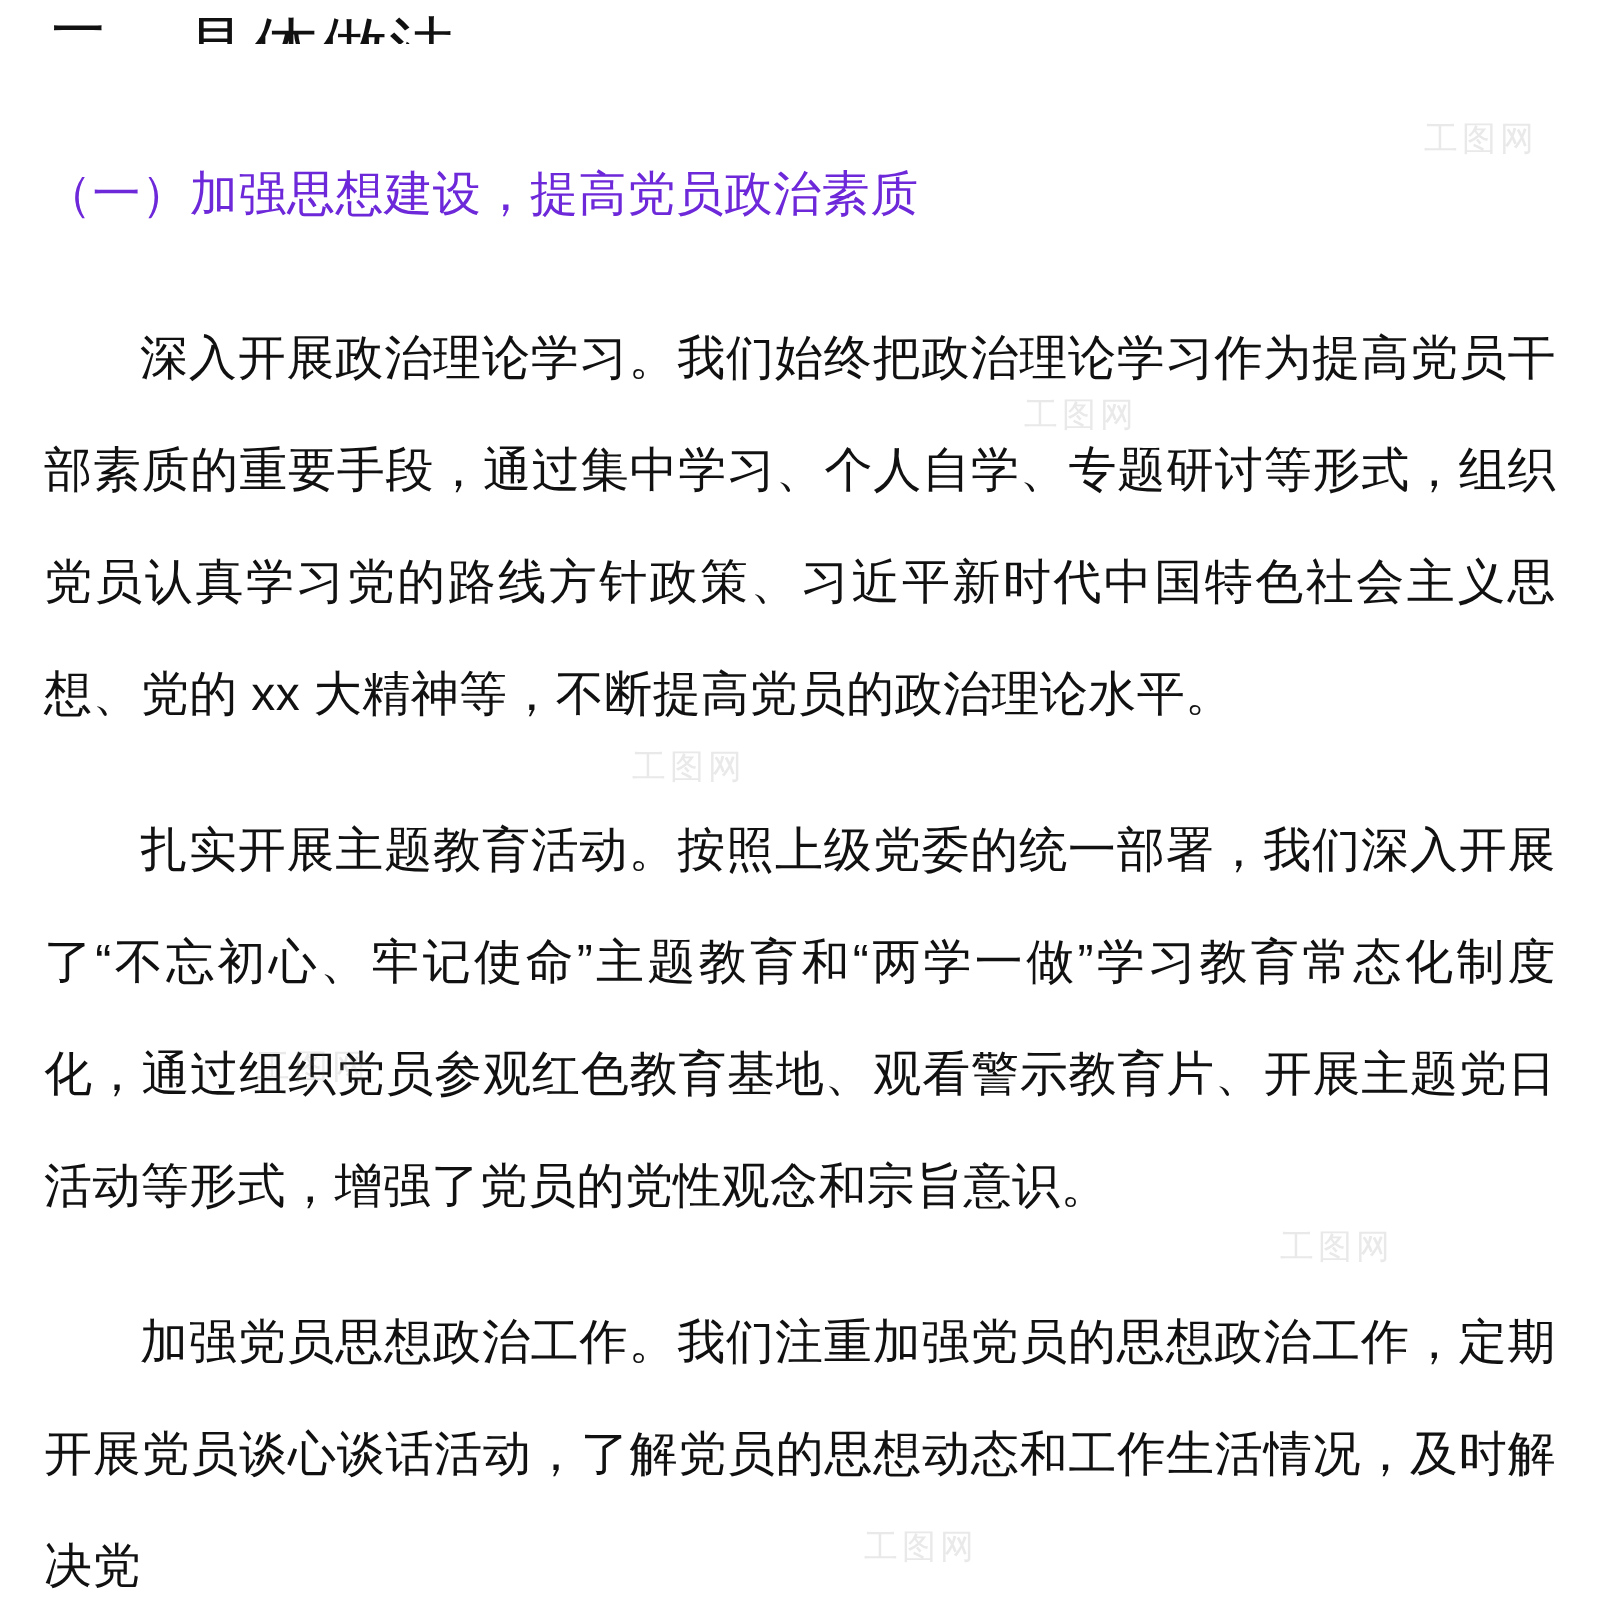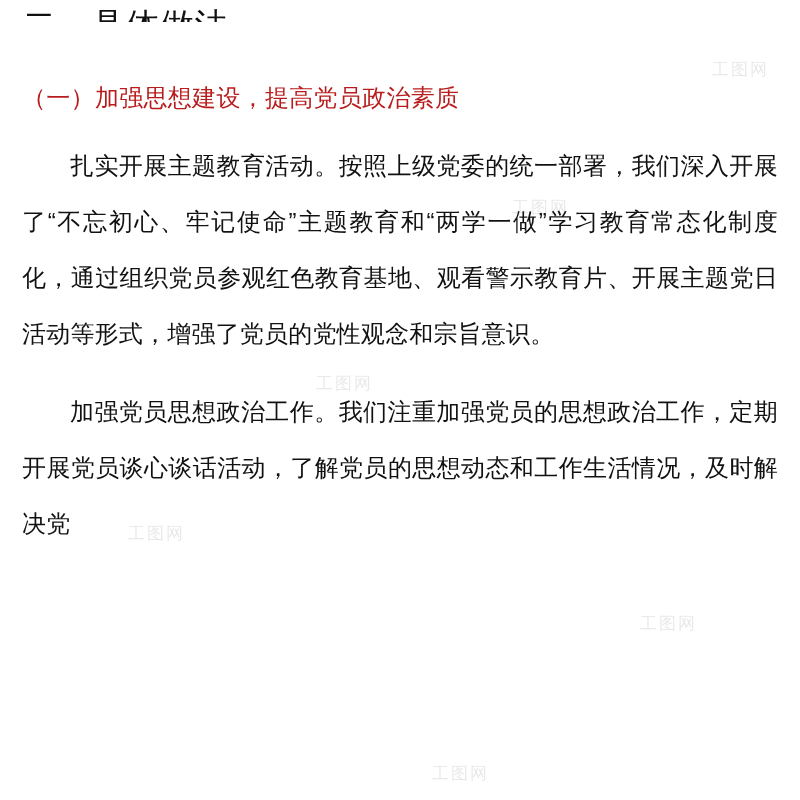--- a/index.html
+++ b/index.html
@@ -39,21 +39,21 @@
     padding-top: 0px;
     letter-spacing: 0.5px;
     white-space: nowrap;
     overflow: hidden;
     height: 22px;
   }
 
   .heading-sub {
     font-size: 24px;
     line-height: 1.5;
-    color: #b91c1c;
+    color: #6d28d9;
     margin: 0;
     padding-top: 58px;
     letter-spacing: 0.3px;
   }
 
   .para {
     font-size: 24px;
     line-height: 56px;
     color: #111;
     margin: 0;
@@ -89,20 +89,21 @@
 <body>
 
 <div class="page">
 
   <div class="doc-body">
 
     <div class="heading-main">二、具体做法</div>
 
     <div class="heading-sub">（一）加强思想建设，提高党员政治素质</div>
 
+    <p class="para p1" style="text-indent: 2em;">深入开展政治理论学习。我们始终把政治理论学习作为提高党员干部素质的重要手段，通过集中学习、个人自学、专题研讨等形式，组织党员认真学习党的路线方针政策、习近平新时代中国特色社会主义思想、党的 xx 大精神等，不断提高党员的政治理论水平。</p>
 
     <p class="para p2" style="text-indent: 2em;">扎实开展主题教育活动。按照上级党委的统一部署，我们深入开展了“不忘初心、牢记使命”主题教育和“两学一做”学习教育常态化制度化，通过组织党员参观红色教育基地、观看警示教育片、开展主题党日活动等形式，增强了党员的党性观念和宗旨意识。</p>
 
     <p class="para p3" style="text-indent: 2em;">加强党员思想政治工作。我们注重加强党员的思想政治工作，定期开展党员谈心谈话活动，了解党员的思想动态和工作生活情况，及时解决党</p>
 
   </div>
 
   <span class="wm wm-6">工图网</span>
   <span class="wm wm-1">工图网</span>
   <span class="wm wm-2">工图网</span>

